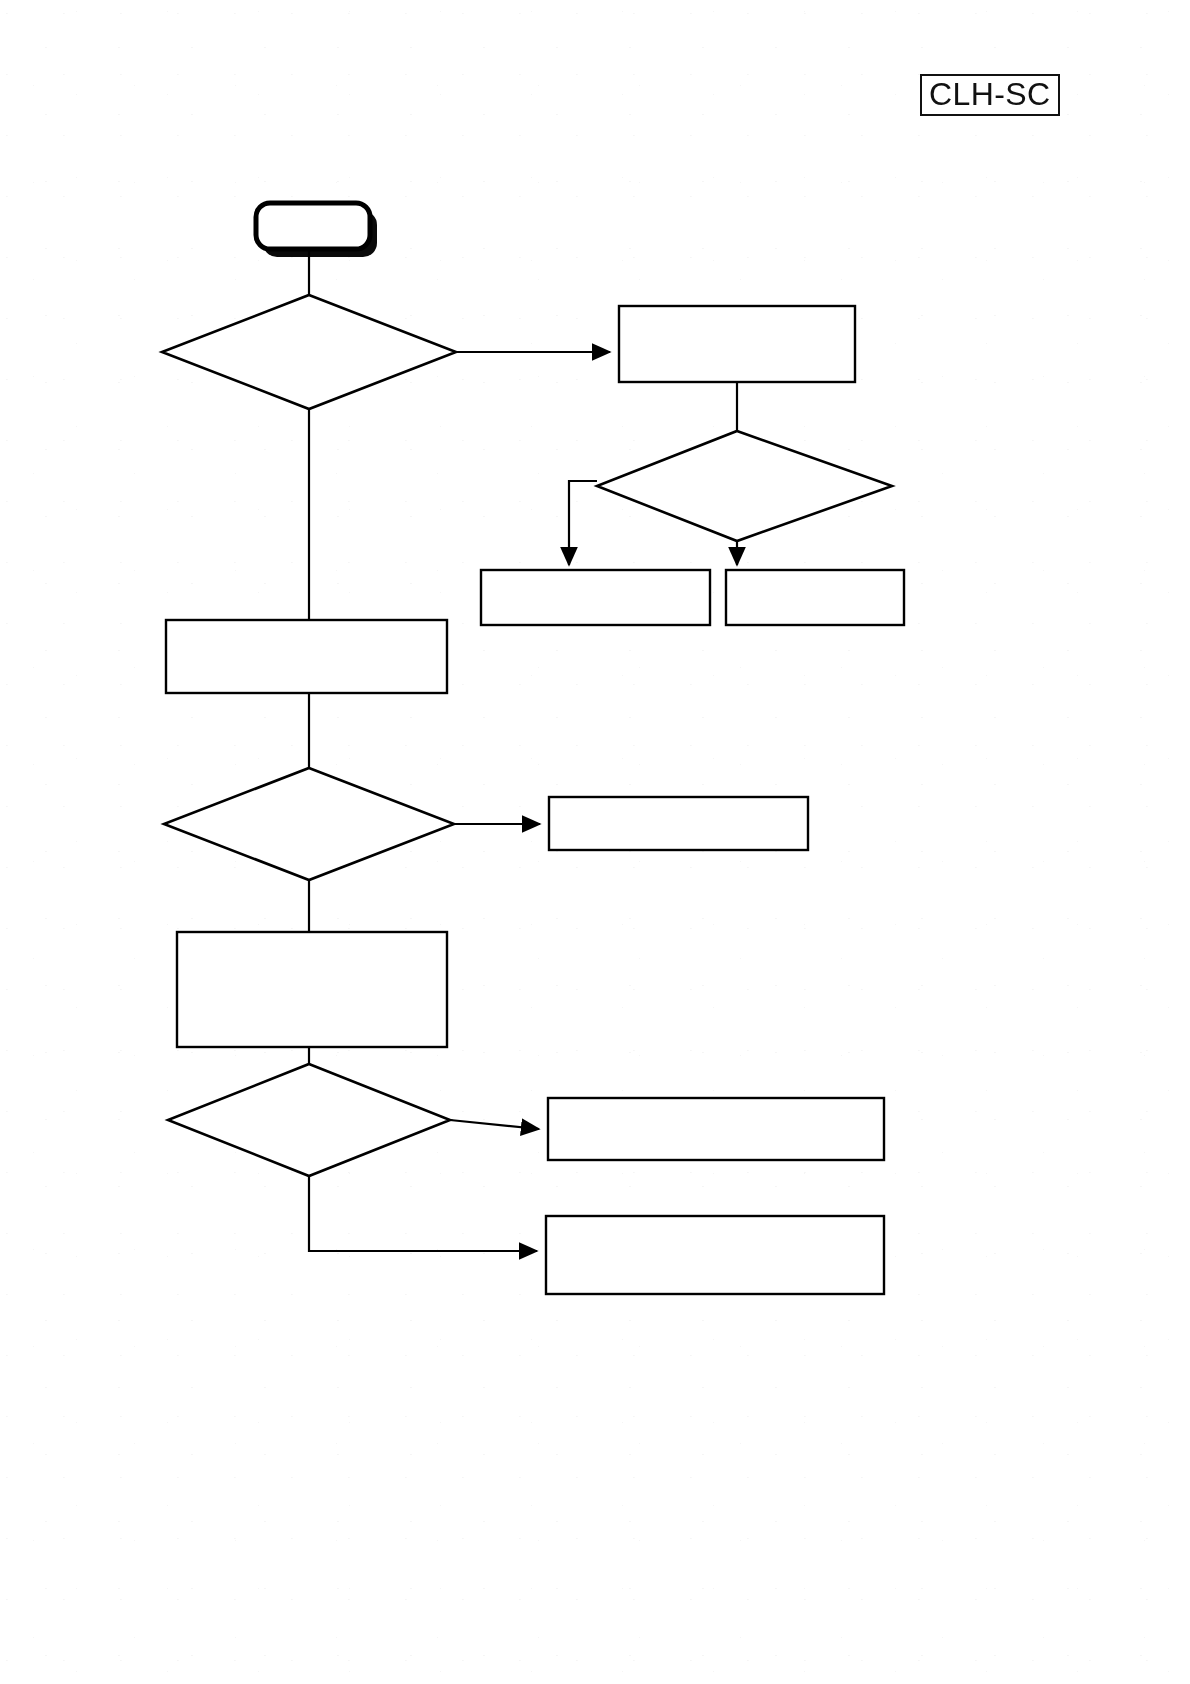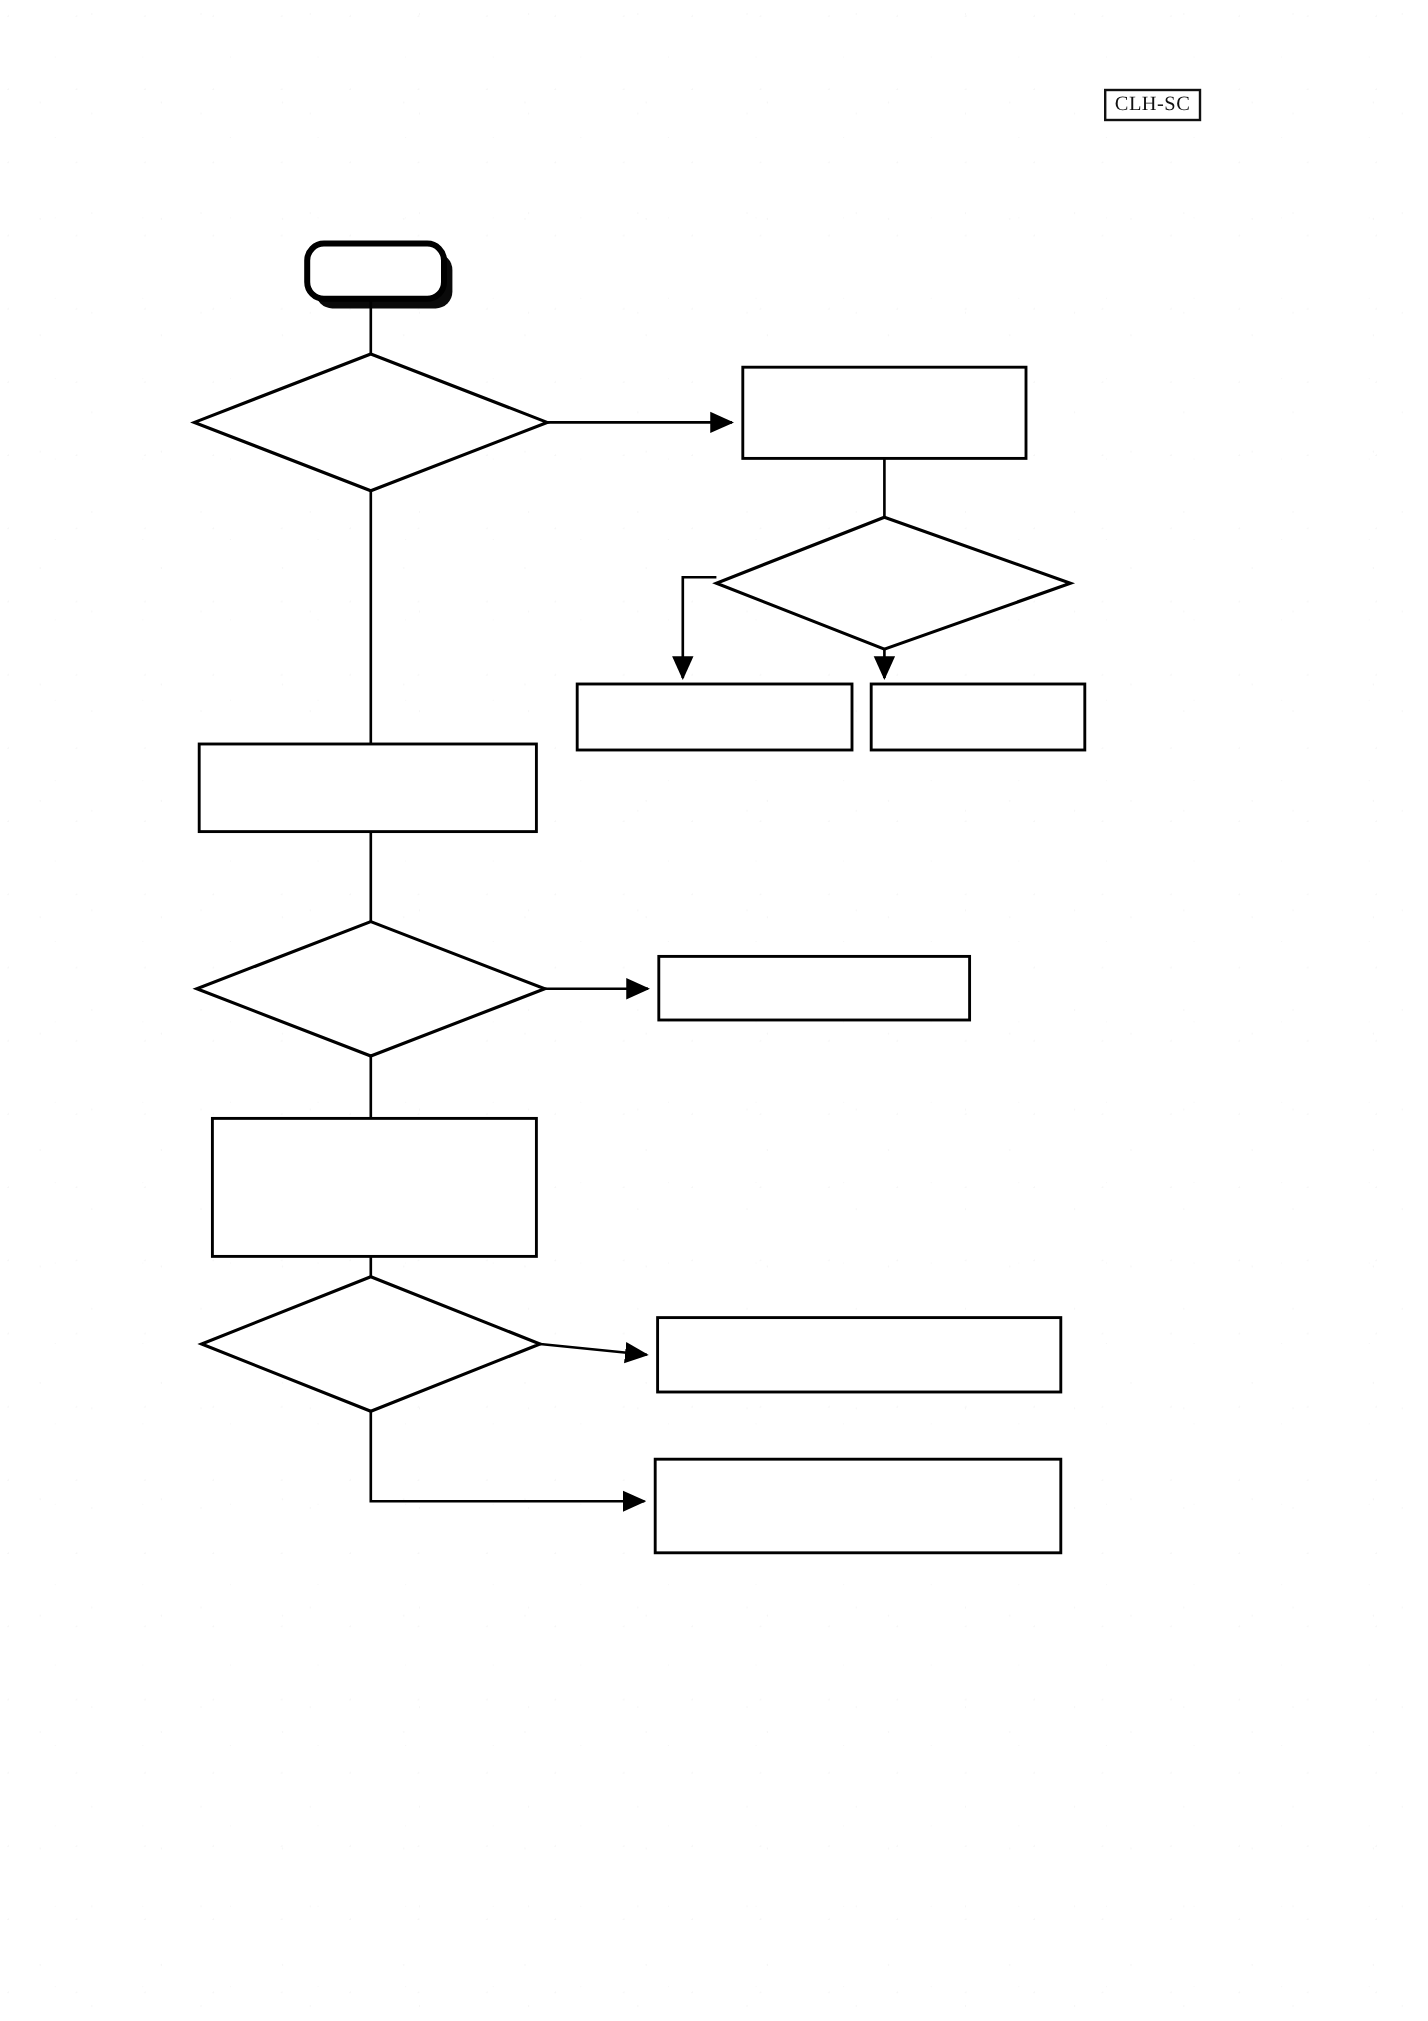--- a/index.html
+++ b/index.html
@@ -28,22 +28,22 @@
       radial-gradient(circle at 84% 14%, #000 0.5px, transparent 0.8px),
       radial-gradient(circle at 33% 88%, #000 0.5px, transparent 0.8px);
     background-size: 57px 61px, 73px 67px, 91px 83px, 101px 97px;
   }
   #stamp {
     position: absolute;
     left: 920px;
     top: 74px;
     border: 2px solid #111;
     padding: 2px 7px 3px 7px;
-    font-family: Liberation Serif, serif;
-    font-size: 17px;
+    font-family: Liberation Sans, sans-serif;
+    font-size: 32px;
     letter-spacing: 0.4px;
     color: #111;
     line-height: 1.04;
     white-space: nowrap;
     background: #fff;
   }
   #flow-svg {
     position: absolute;
     left: 0;
     top: 0;

